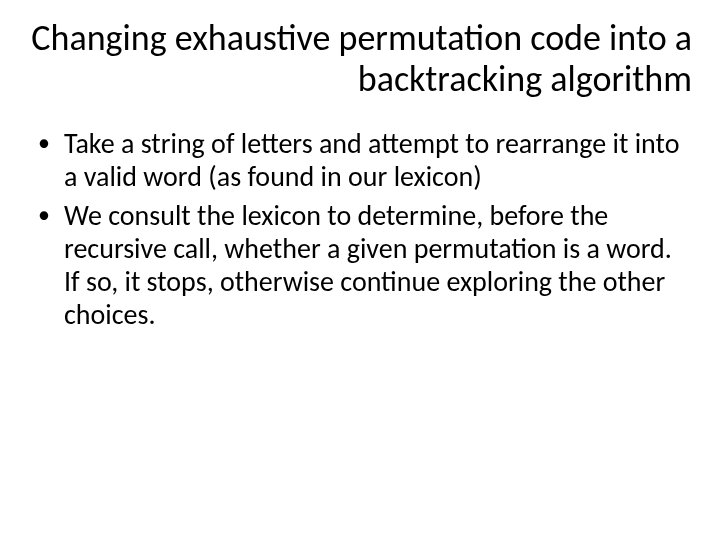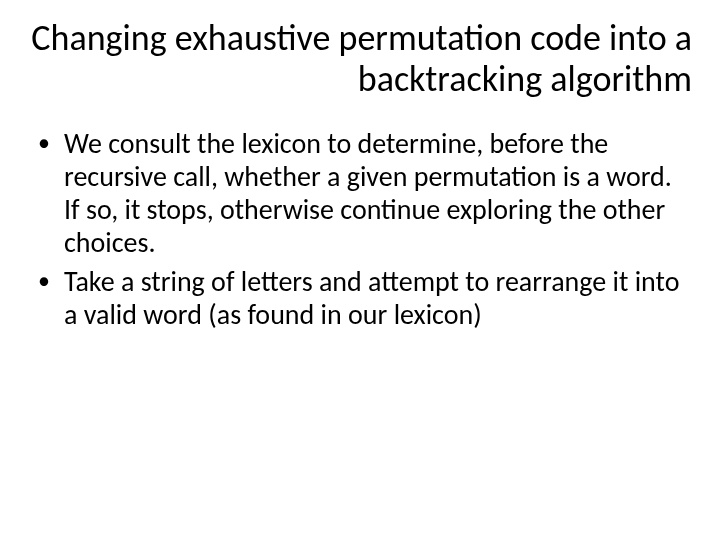--- a/index.html
+++ b/index.html
@@ -46,16 +46,16 @@
     font-size: 24px;
     line-height: 1.3;
   }
 </style>
 </head>
 <body>
 
 <div class="slide">
   <h1 class="title">Changing exhaustive permutation code into a backtracking algorithm</h1>
   <ul class="bullets">
+    <li>Take a string of letters and attempt to rearrange it into a valid word (as found in our lexicon)</li>
     <li>We consult the lexicon to determine, before the recursive call, whether a given permutation is a word. If so, it stops, otherwise continue exploring the other choices.</li>
-    <li>Take a string of letters and attempt to rearrange it into a valid word (as found in our lexicon)</li>
   </ul>
 </div>
 
 </body></html>

